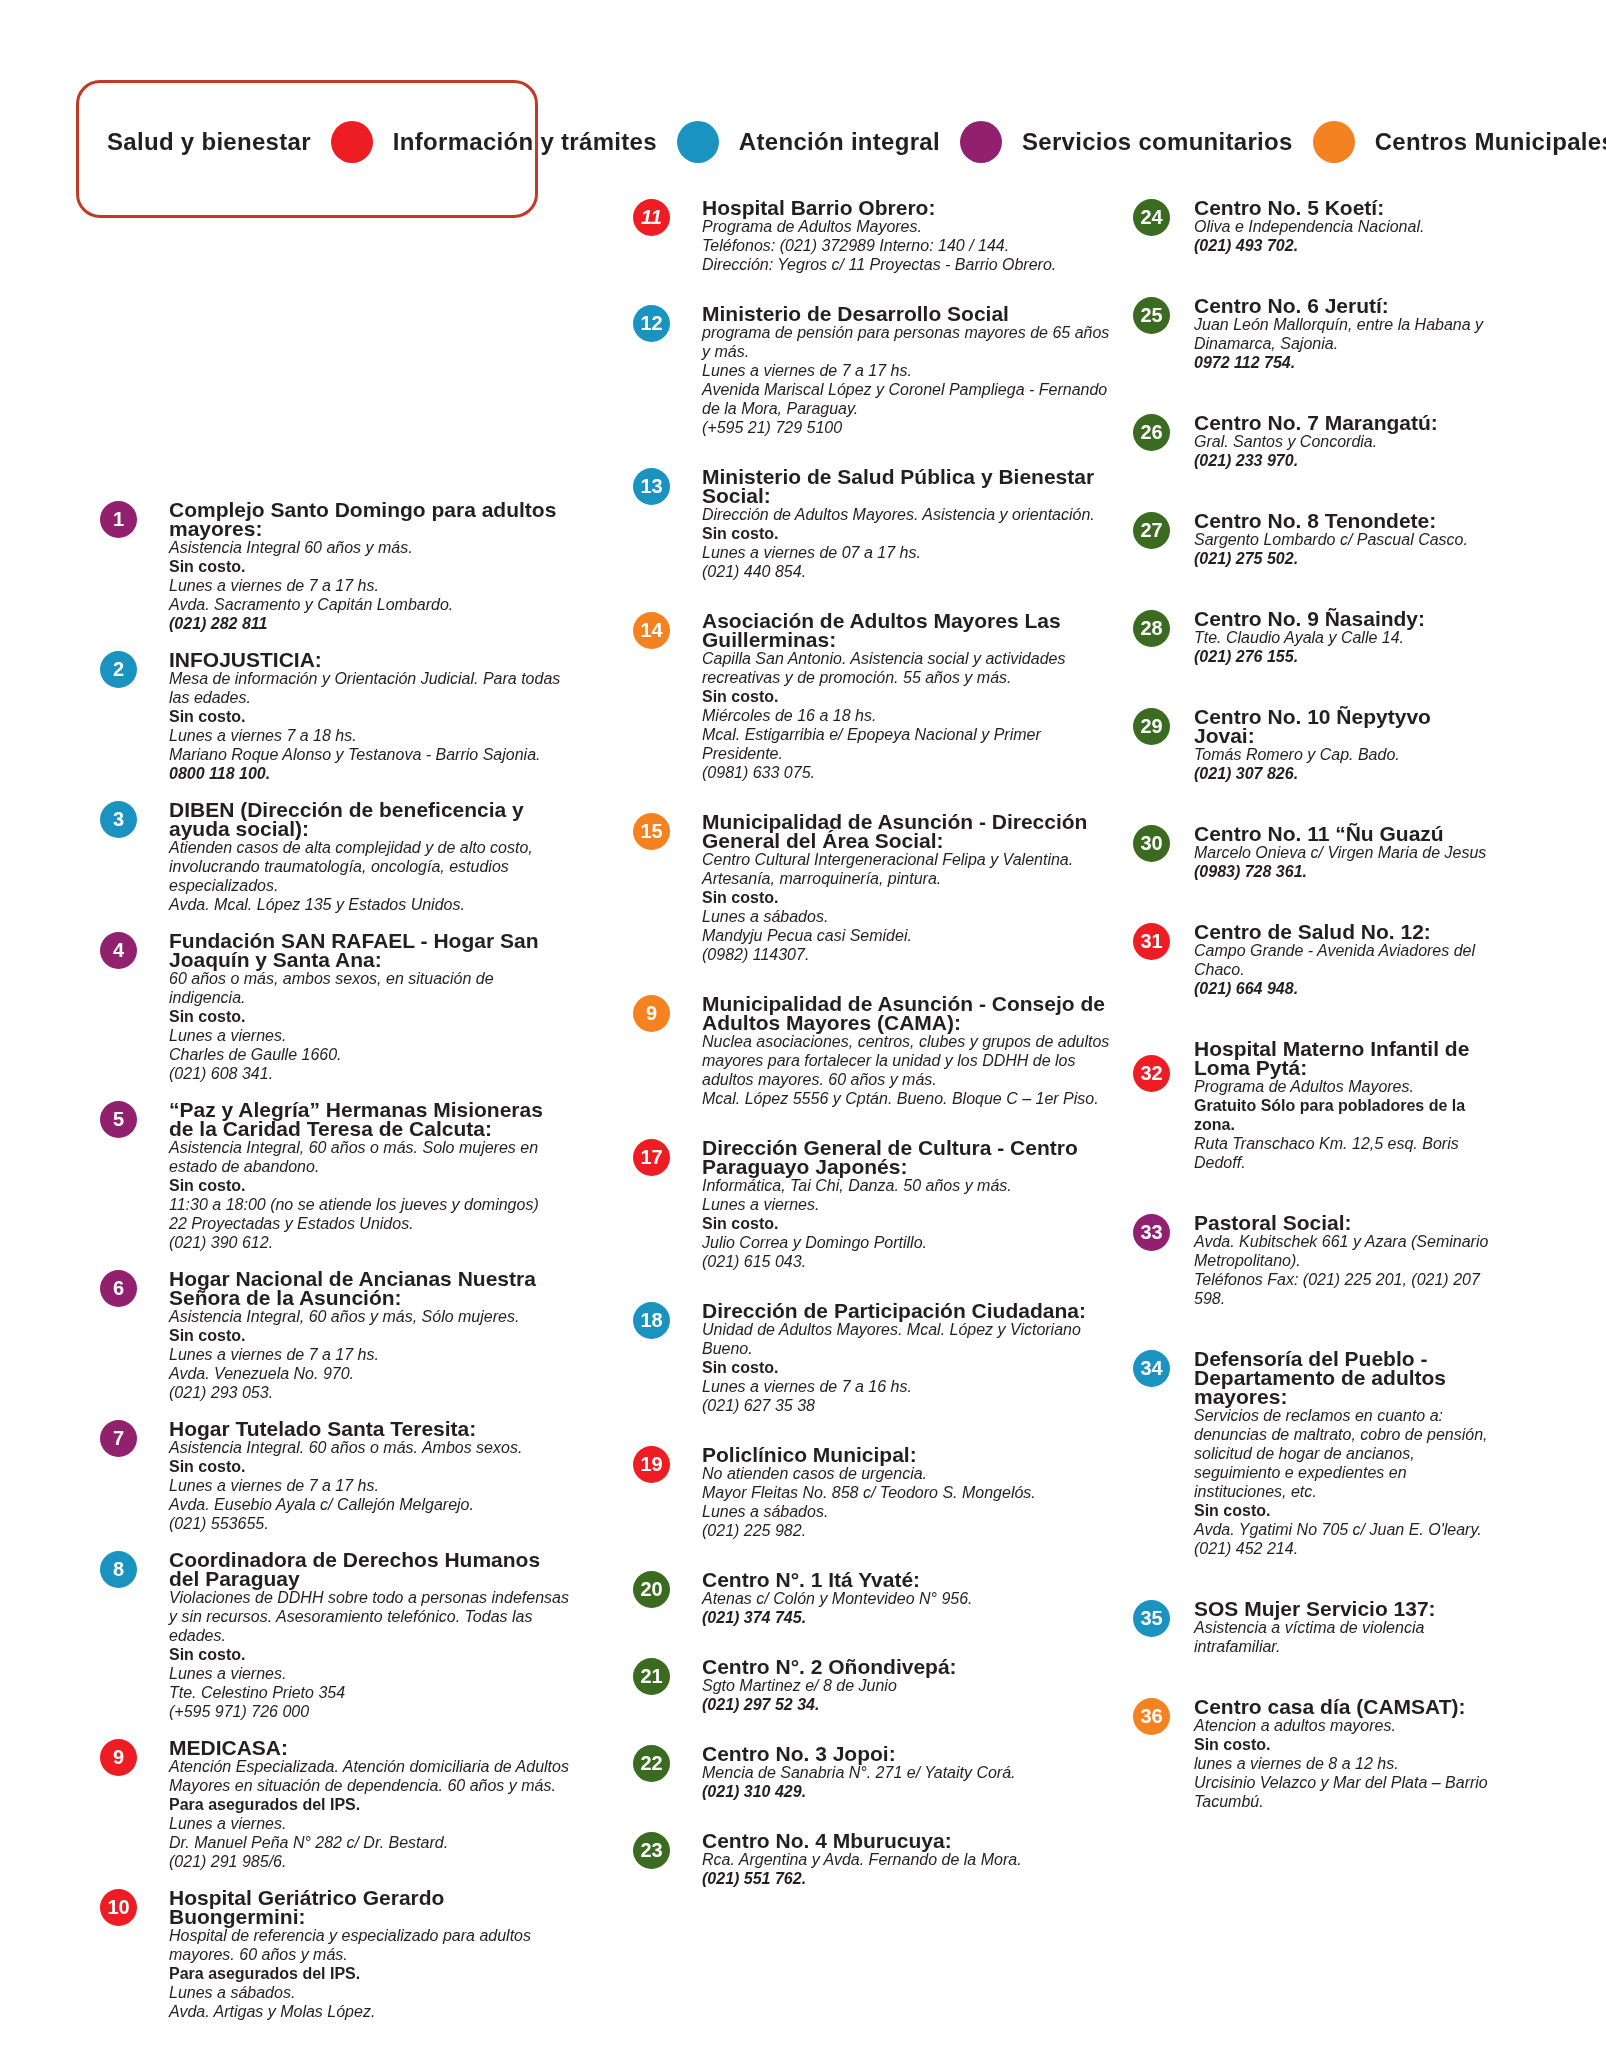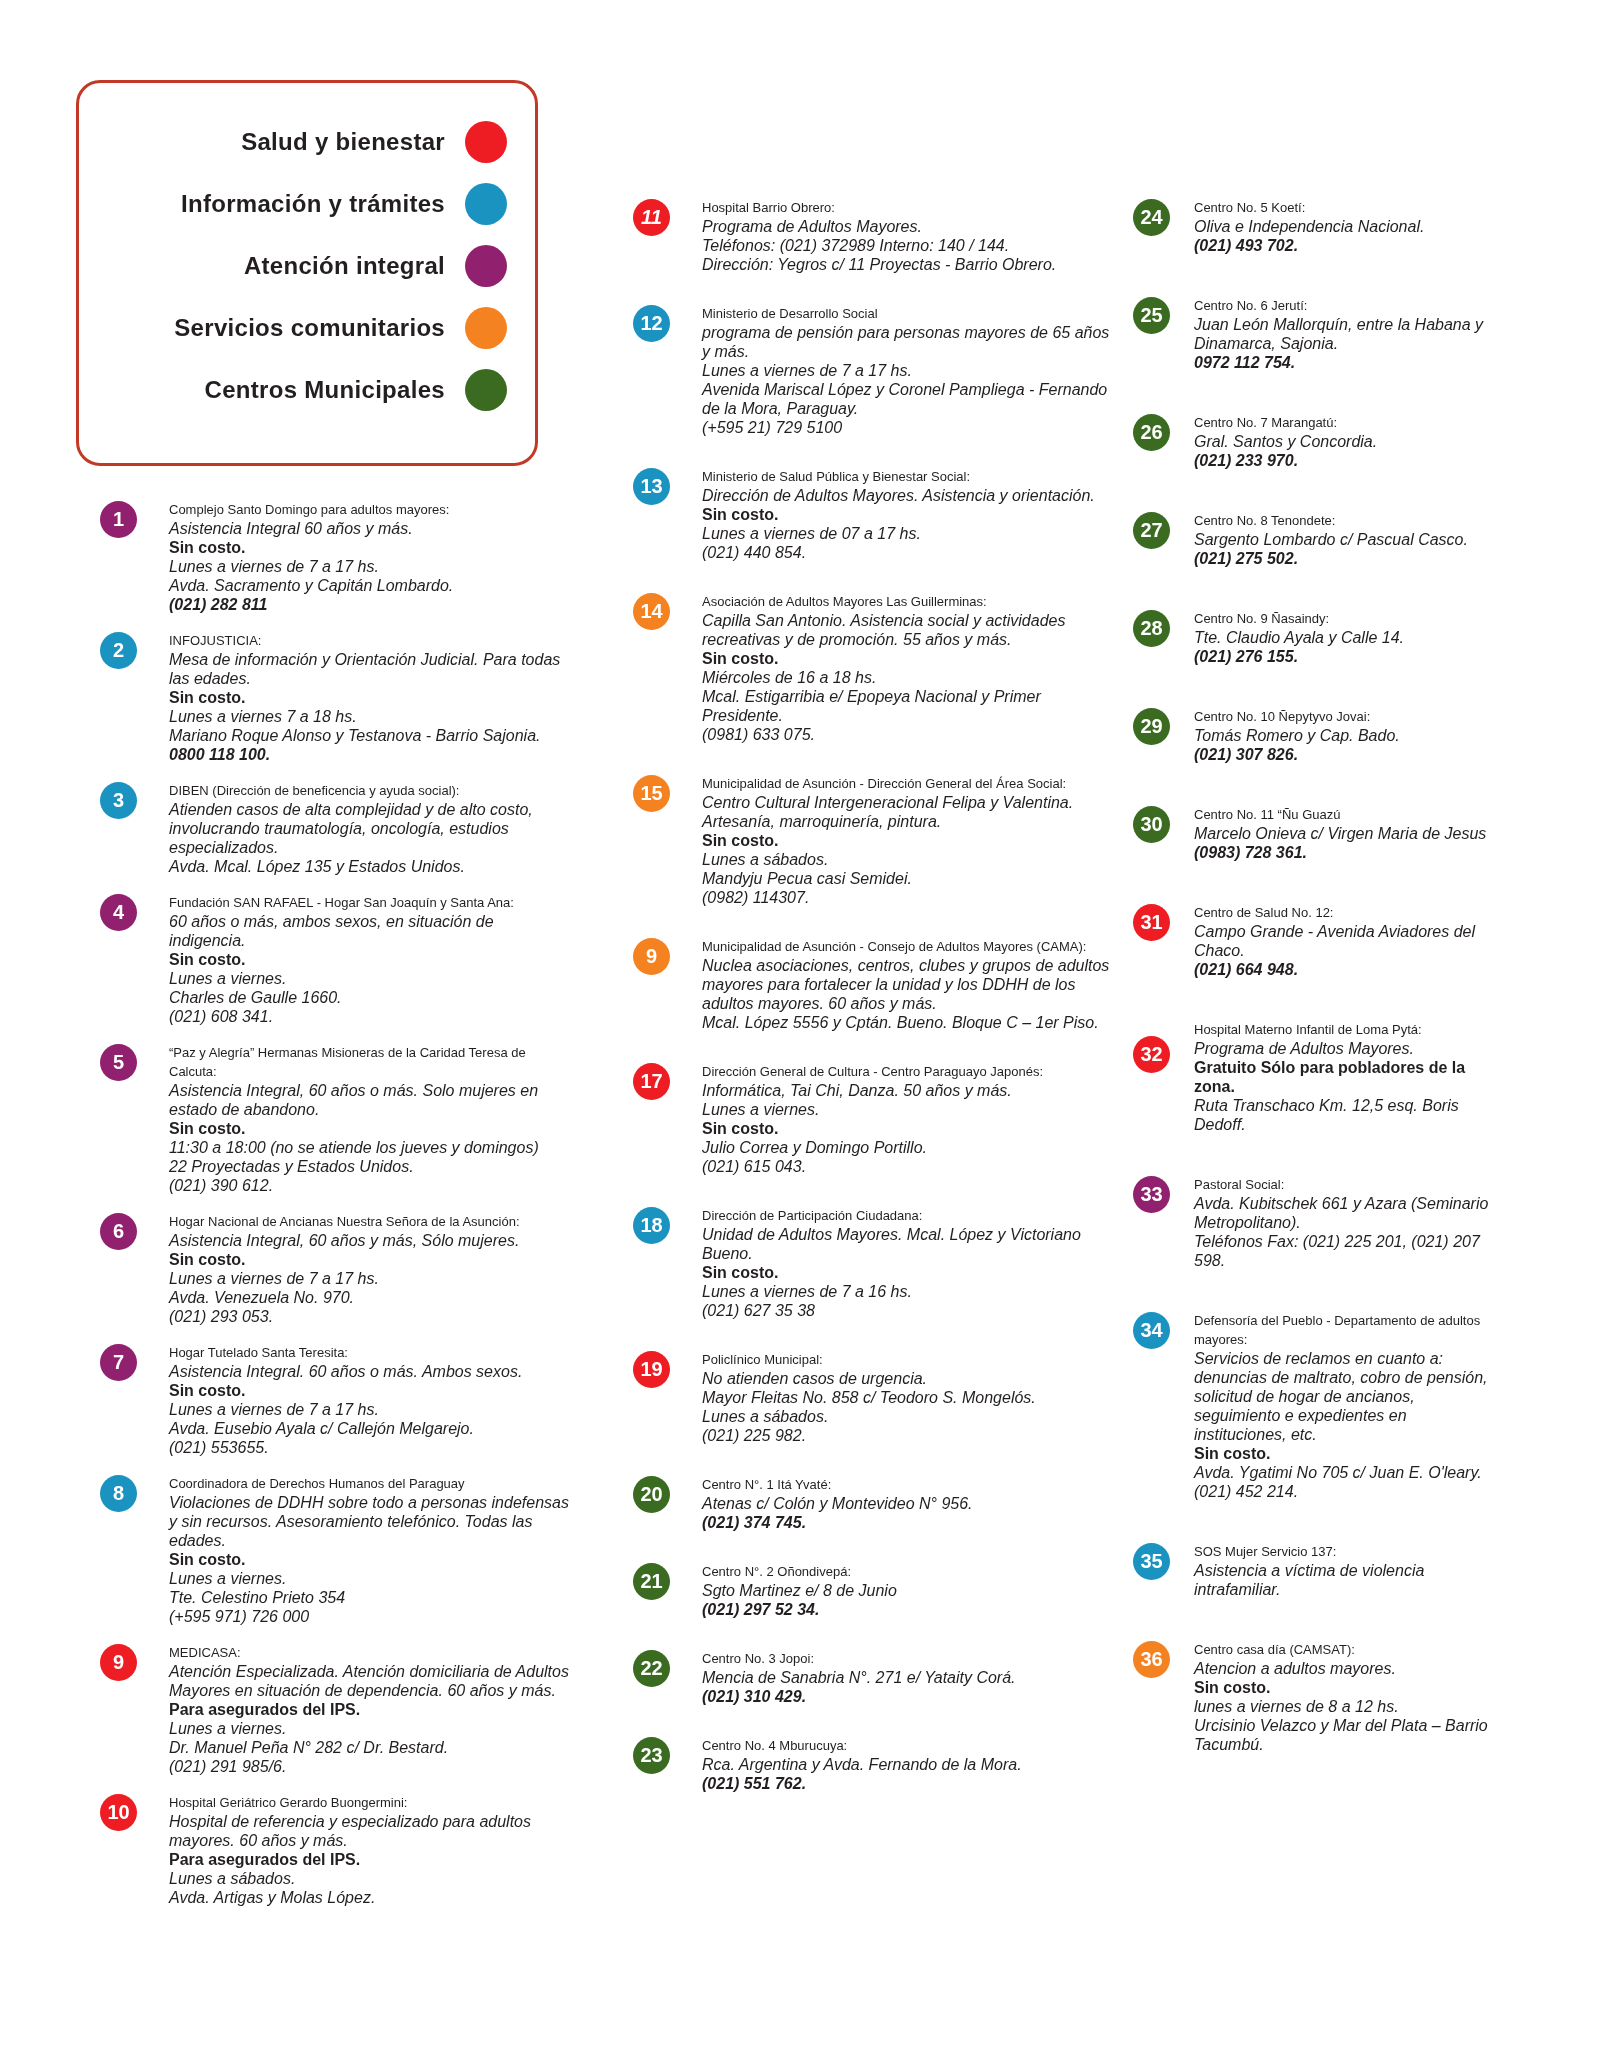--- a/index.html
+++ b/index.html
@@ -13,21 +13,21 @@
   }
 
   
   .legend-box {
     position: absolute;
     left: 76px; top: 80px;
     width: 400px;
     border: 3px solid #c23a26;
     border-radius: 24px;
     padding: 38px 28px 52px 28px;
-    display: flex; flex-direction: column; gap: 20px;
+    display: flex; gap: 20px;
     background: #ffffff;
   }
   .legend-row {
     display: flex; align-items: center; justify-content: flex-end; gap: 20px;
   }
   .legend-label {
     font-size: 24px; font-weight: bold; letter-spacing: 0.3px;
     white-space: nowrap;
   }
   .legend-dot {
@@ -49,21 +49,21 @@
     flex: none;
     display: flex; align-items: center; justify-content: center;
     color: #ffffff; font-weight: bold; font-size: 20px;
     margin-top: 1px;
   }
   .entry-text { font-size: 16px; line-height: 19px; }
   .col-1 .entry-text { max-width: 440px; }
   .col-2 .entry-text { max-width: 448px; }
   .col-3 .entry-text { max-width: 300px; }
 
-  .entry-title { font-weight: normal; font-size: 13px; }
+  .entry-title { font-weight: bold; font-size: 21px; }
   .line.i  { font-style: italic; }
   .line.b  { font-weight: bold; }
   .line.bi { font-weight: bold; font-style: italic; }
 </style>
 </head>
 <body>
 
 <div class="legend-box" style="border-color: rgb(194, 58, 38);">
     <div class="legend-row">
     <span class="legend-label">Salud y bienestar</span>

